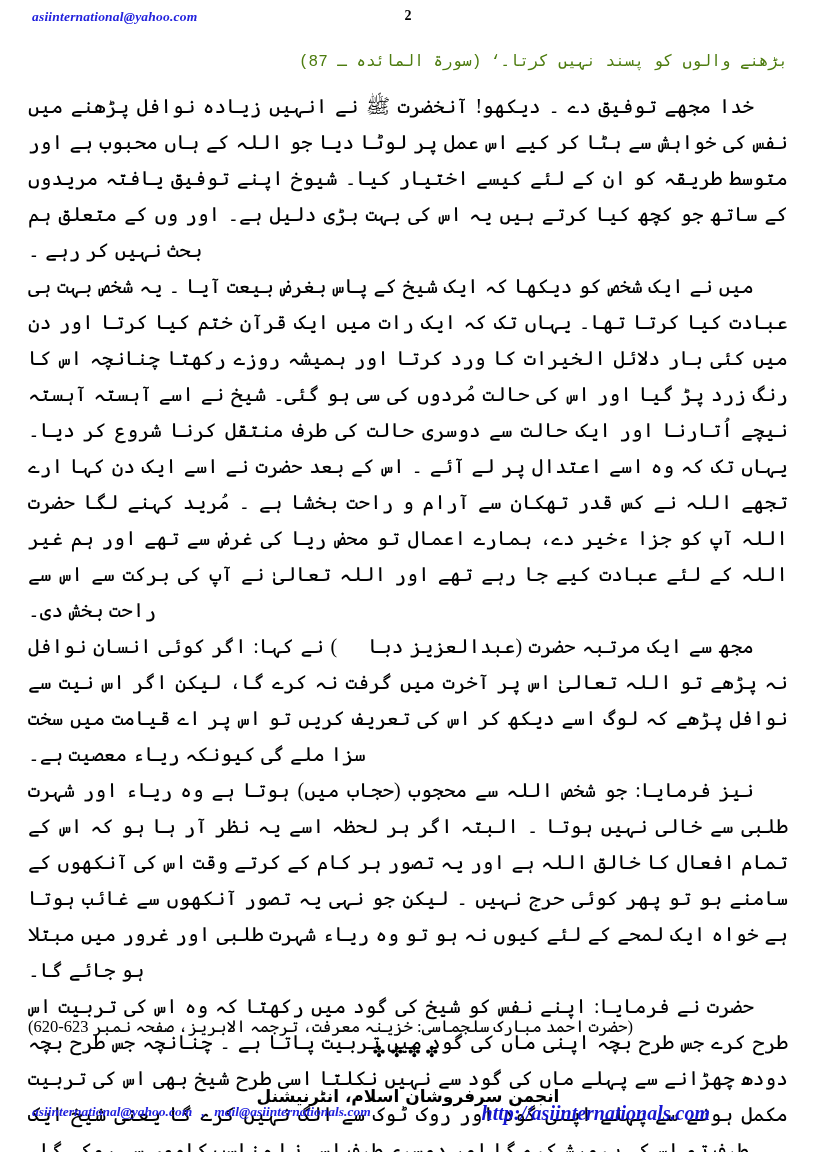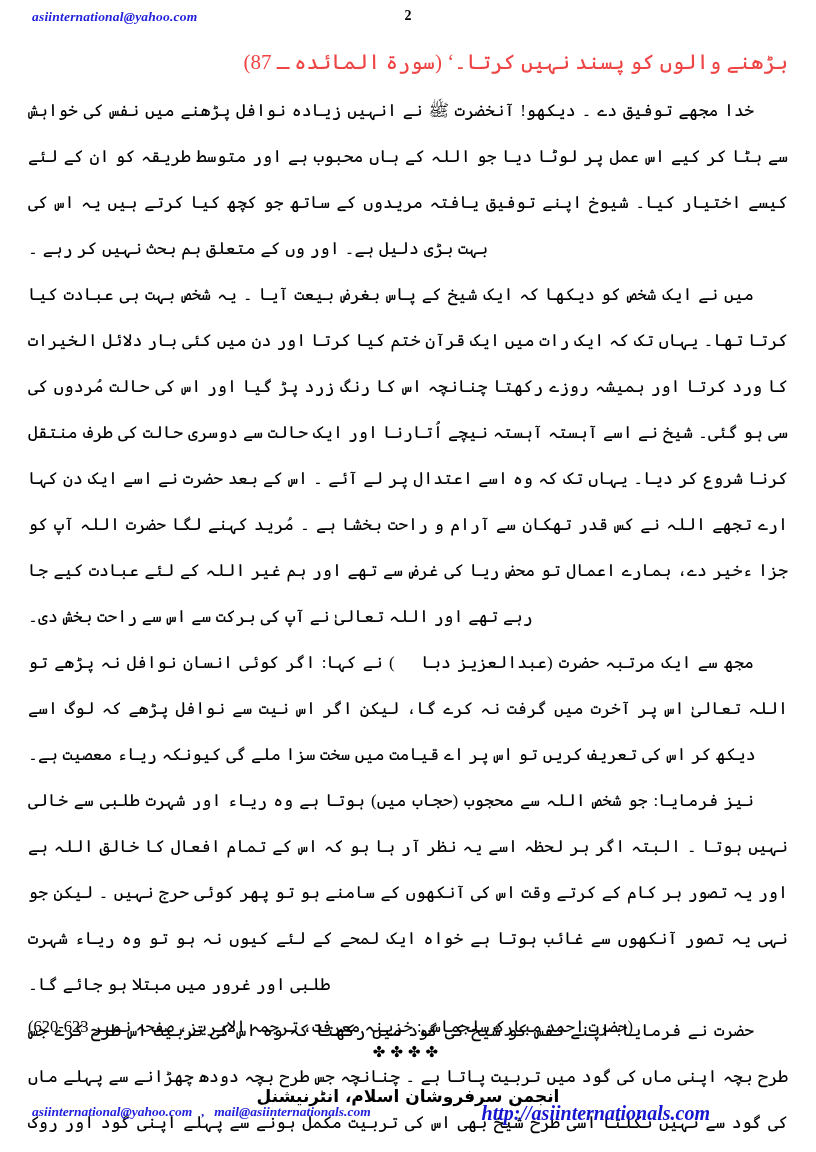--- a/index.html
+++ b/index.html
@@ -54,38 +54,38 @@
     position: absolute;
     top: 40px;
     right: 28px;
     left: 28px;
     direction: rtl;
     text-align: justify;
     text-align-last: right;
   }
   .para {
     font-family: "Liberation Serif", "DejaVu Serif", serif;
-    font-size: 17px;
-    line-height: 46px;
+    font-size: 20px;
+    line-height: 36px;
     color: #000000;
     margin: 0 0 0 0;
     direction: rtl;
     text-align: justify;
     text-justify: inter-word;
     word-spacing: 0.5px;
   }
   .para.indent { text-indent: 34px; }
   .para.rtl-end { text-align-last: left; }
 
   
   .verse-tail {
-    font-family: Liberation Serif, serif;
-    font-size: 21px;
+    font-family: Liberation Mono, monospace;
+    font-size: 16px;
     line-height: 44px;
-    color: #ef4444;
+    color: #4d7c0f;
     direction: rtl;
     text-align: left;
     margin-bottom: 4px;
   }
 
   
   .citation {
     position: absolute;
     left: 28px;
     right: 44px;

